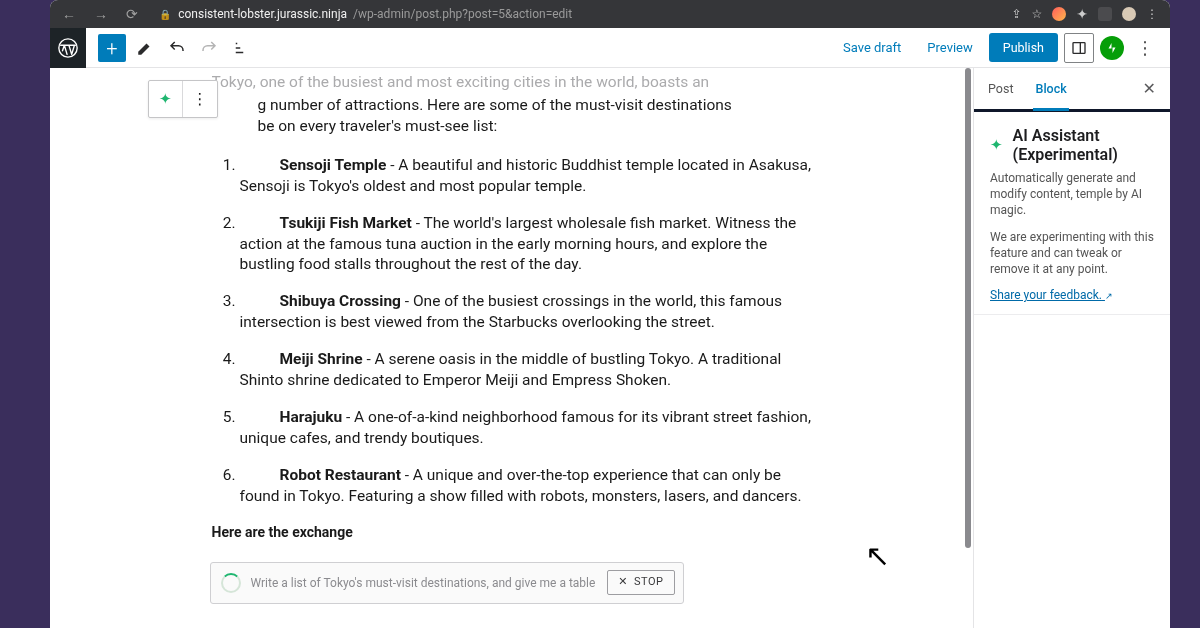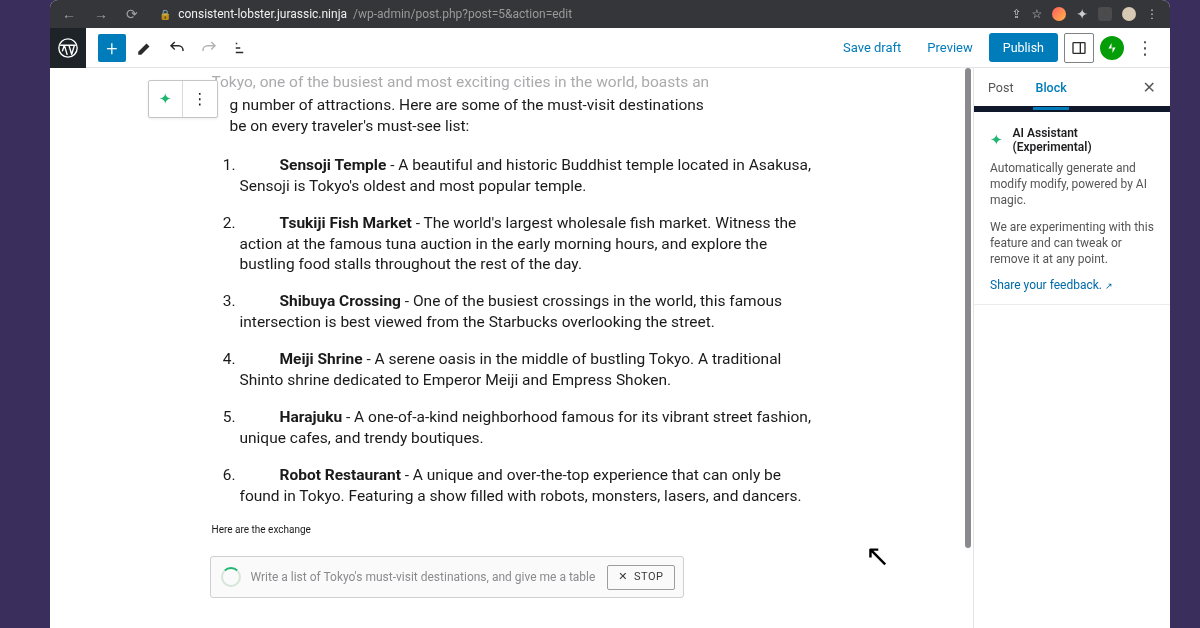--- a/index.html
+++ b/index.html
@@ -109,29 +109,29 @@
   .block-toolbar .cell { flex:1; display:flex;align-items:center;justify-content:center; height:100%; }
   .block-toolbar .cell+.cell { border-left:1px solid #d9d9db; }
   .sparkle { color: #1fb670; font-size: 15px; }
   .truncated-top {
     color: #ababad;
     font-size: 15.5px;
     margin-left: 60px;
     margin-bottom: 2px;
     white-space: nowrap; overflow: hidden;
   }
-  .lead .body-line { margin-left: 78px; }
+  .lead .body-line { margin-left: 106px; }
   ol.dest {
     list-style: decimal;
     padding-left: 28px;
     margin: 18px 0 14px;
   }
   ol.dest li { margin-bottom: 16px; }
   ol.dest li b { font-weight: 700; margin-left: 40px; }
-  .exchange { margin-top: 4px; font-size:10px; }
+  .exchange { margin-top: 4px; font-size:14px;font-weight:bold; }
 
   .ai-bar {
     margin-top: 20px;
     border: 1px solid #cfcfd2;
     background: #fafafa;
     border-radius: 3px;
     height: 42px;
     display:flex;
     align-items:center;
     padding: 0 8px 0 10px;
@@ -162,33 +162,33 @@
   .stop-btn .x { font-size: 11px; }
 
   .sidebar {
     width: 197px;
     border-left: 1px solid #e4e4e6;
     background: #fff;
     font-size: 12.5px;
     color: #2c2c2e;
     overflow:hidden;
   }
-  .side-tabs { display:flex; align-items:center; height:44px; border-bottom:6px solid #0f172a; padding: 0 14px; position:relative;}
+  .side-tabs { display:flex; align-items:center; height:44px; border-bottom:3px solid #0f172a; padding: 0 14px; position:relative;}
   .side-tab { margin-right: 22px; cursor:pointer; font-weight:400; color:#555;}
   .side-tab.active { color:#007cba; font-weight:500; position:relative; }
   .side-tab.active::after {
     content:""; position:absolute; left:-2px; right:-2px; bottom:-15px; height:3px; background:#007cba;
   }
   .side-close { margin-left:auto; font-size:16px; color:#5a5a5c; cursor:pointer;}
   .side-section { padding: 14px 16px 12px; border-bottom:1px solid #ececee; }
   .side-head { display:flex; align-items:center; gap:10px; margin-bottom:6px;}
-  .side-title { font-weight:600; font-size:12px; color:#1d1d1f;}
+  .side-title { font-weight:600; font-size:16px; color:#1d1d1f;}
   .side-desc { font-size:12px; color:#555; line-height:1.35; margin-bottom:10px;}
   .side-note { font-size:12px; color:#555; line-height:1.35; margin-bottom:10px;}
-  .side-link { color:#006aa8; font-size:12px; cursor:pointer;}
+  .side-link { color:#006aa8; font-size:12px; text-decoration: underline; cursor:pointer;}
   .ext-icon { font-size:9px; text-decoration:none; display:inline-block;}
   .side-adv { padding: 14px 16px; display:flex; justify-content:space-between; align-items:center; cursor:pointer;}
 
   .cursor-arrow {
     position:absolute;
     left: 865px; top: 538px;
     font-size: 30px;
     color: #000;
     pointer-events: none;
     z-index: 50;
@@ -312,21 +312,21 @@
       <div class="side-tabs">
         <span class="side-tab">Post</span>
         <span class="side-tab active">Block</span>
         <span class="side-close">✕</span>
       </div>
       <div class="side-section">
         <div class="side-head">
           <span class="sparkle">✦</span>
           <span class="side-title">AI Assistant (Experimental)</span>
         </div>
-        <div class="side-desc">Automatically generate and modify modify, powered by AI magic.</div>
+        <div class="side-desc">Automatically generate and modify content, temple by AI magic.</div>
         <div class="side-note">We are experimenting with this feature and can tweak or remove it at any point.</div>
         <span class="side-link"><span>Share your feedback.</span> <span class="ext-icon">↗</span></span>
       </div>
     </div>
   </div>
 
 </div>
 
 <div class="cursor-arrow">↖</div>
 

